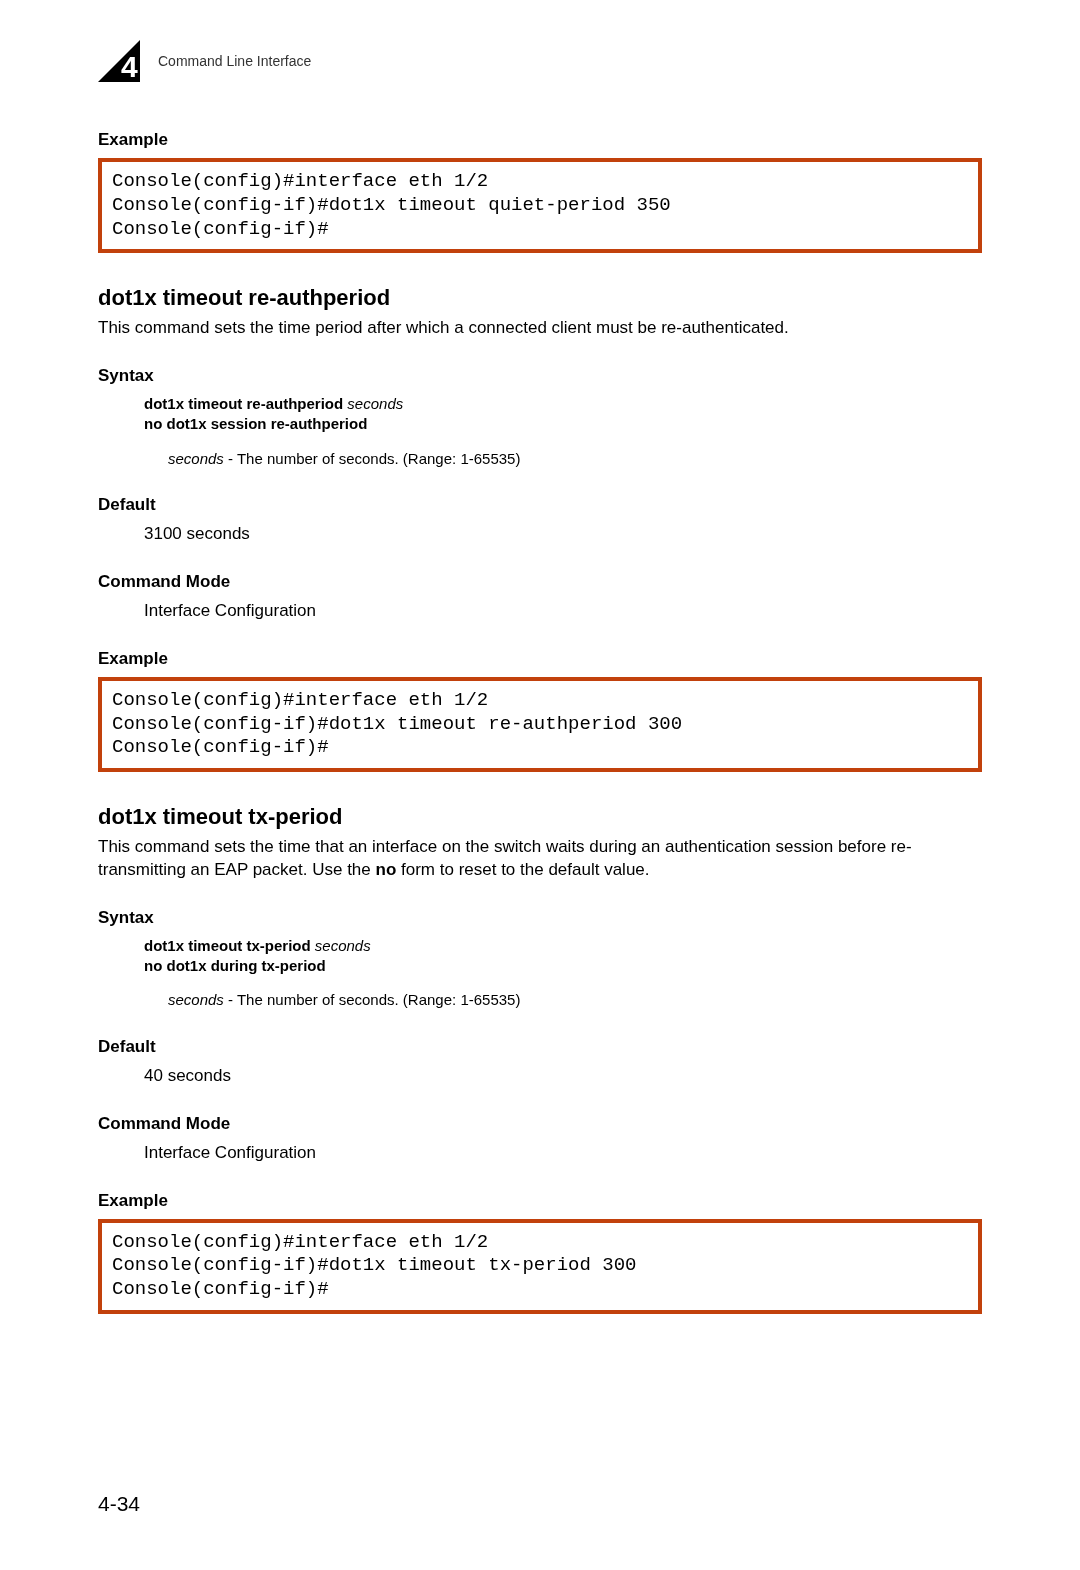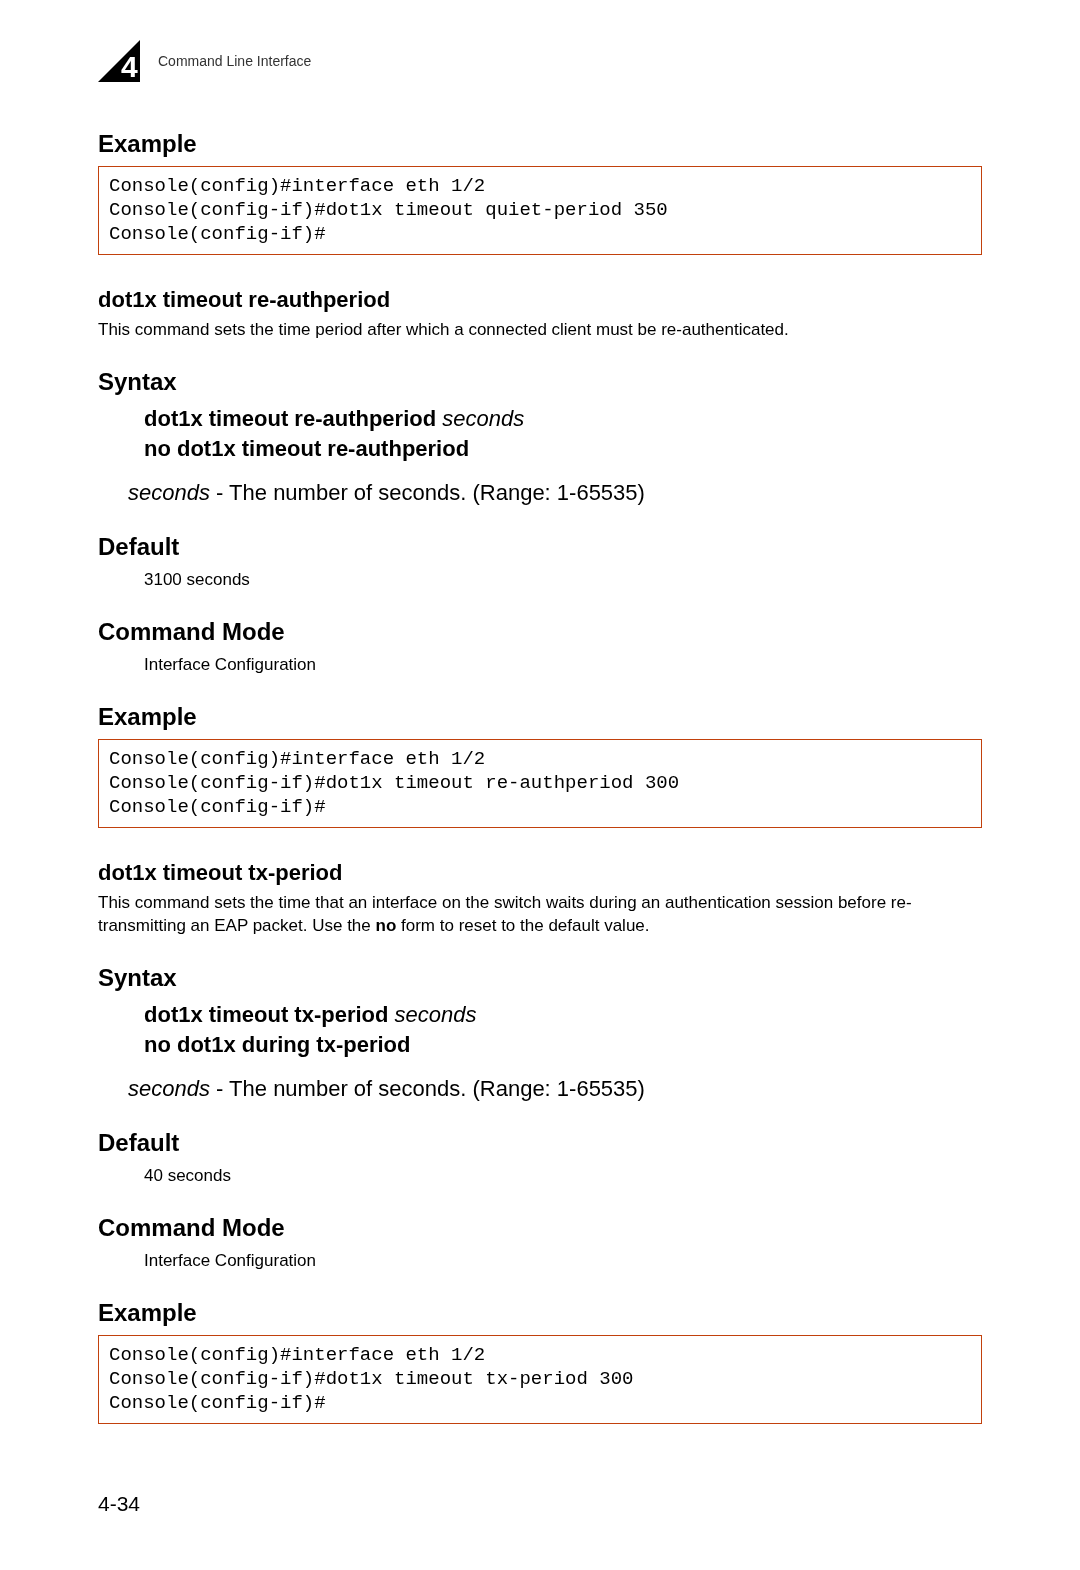--- a/index.html
+++ b/index.html
@@ -31,26 +31,26 @@
       width: 42px;
       height: 42px;
     }
     .chapter-title {
       font-size: 14px;
       font-weight: 400;
       color: #333;
     }
     .section-heading {
       font-weight: 700;
-      font-size: 24px;
+      font-size: 17px;
       margin-top: 26px;
       margin-bottom: 8px;
     }
     .codebox {
-      border: 1px solid #c2410c;
+      border: 4px solid #c2410c;
       padding: 8px 10px;
       font-family: "Courier New", Courier, monospace;
       font-size: 19px;
       line-height: 1.25;
       white-space: pre;
       margin-bottom: 4px;
     }
     .cmd-title {
       font-weight: 700;
       font-size: 22px;
@@ -59,24 +59,24 @@
     }
     .body-text {
       font-size: 17px;
       line-height: 1.35;
       margin-bottom: 6px;
     }
     .indent-1 {
       margin-left: 46px;
     }
     .indent-2 {
-      margin-left: 30px;
+      margin-left: 70px;
     }
     .syntax-line {
-      font-size: 22px;
+      font-size: 15px;
       line-height: 1.35;
     }
     .bold {
       font-weight: 700;
     }
     .italic {
       font-style: italic;
     }
     .page-num {
       position: absolute;
@@ -111,21 +111,21 @@
 
 <div class="cmd-title">dot1x timeout re-authperiod</div>
 <div class="body-text">This command sets the time period after which a connected client must be re-authenticated.</div>
 
 <div class="section-heading">Syntax</div>
 <div class="indent-1 syntax-line">
   <span class="bold">dot1x timeout re-authperiod</span>
   <span> </span>
   <span class="italic">seconds</span>
 </div>
-<div class="indent-1 syntax-line bold">no dot1x timeout re-authperiod</div>
+<div class="indent-1 syntax-line bold">no dot1x session re-authperiod</div>
 <div class="indent-2 syntax-line para-gap">
   <span class="italic">seconds</span><span> - The number of seconds. (Range: 1-65535)</span>
 </div>
 
 <div class="section-heading">Default</div>
 <div class="indent-1 body-text">3100 seconds</div>
 
 <div class="section-heading">Command Mode</div>
 <div class="indent-1 body-text">Interface Configuration</div>
 

